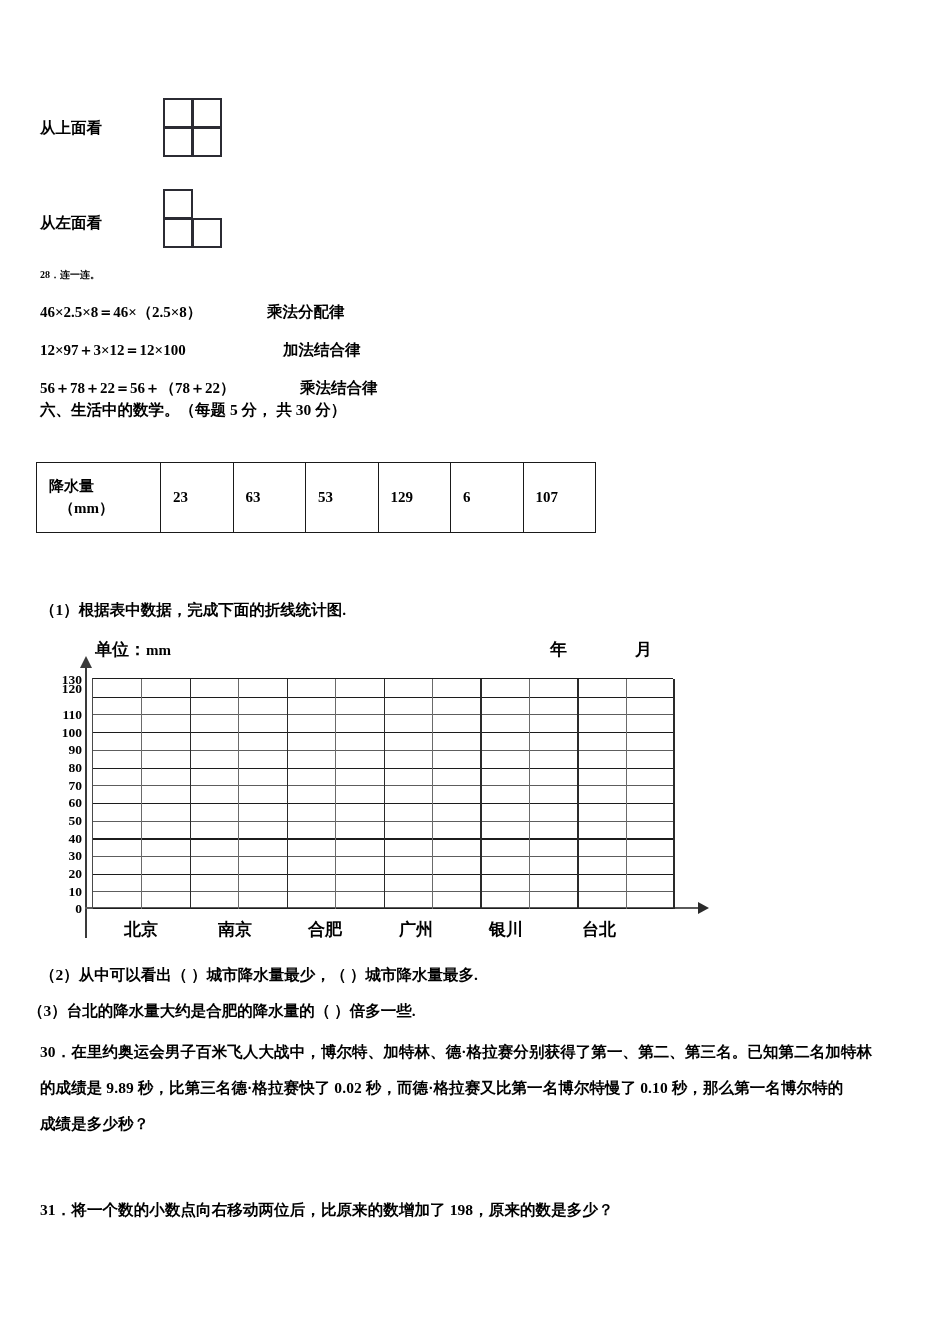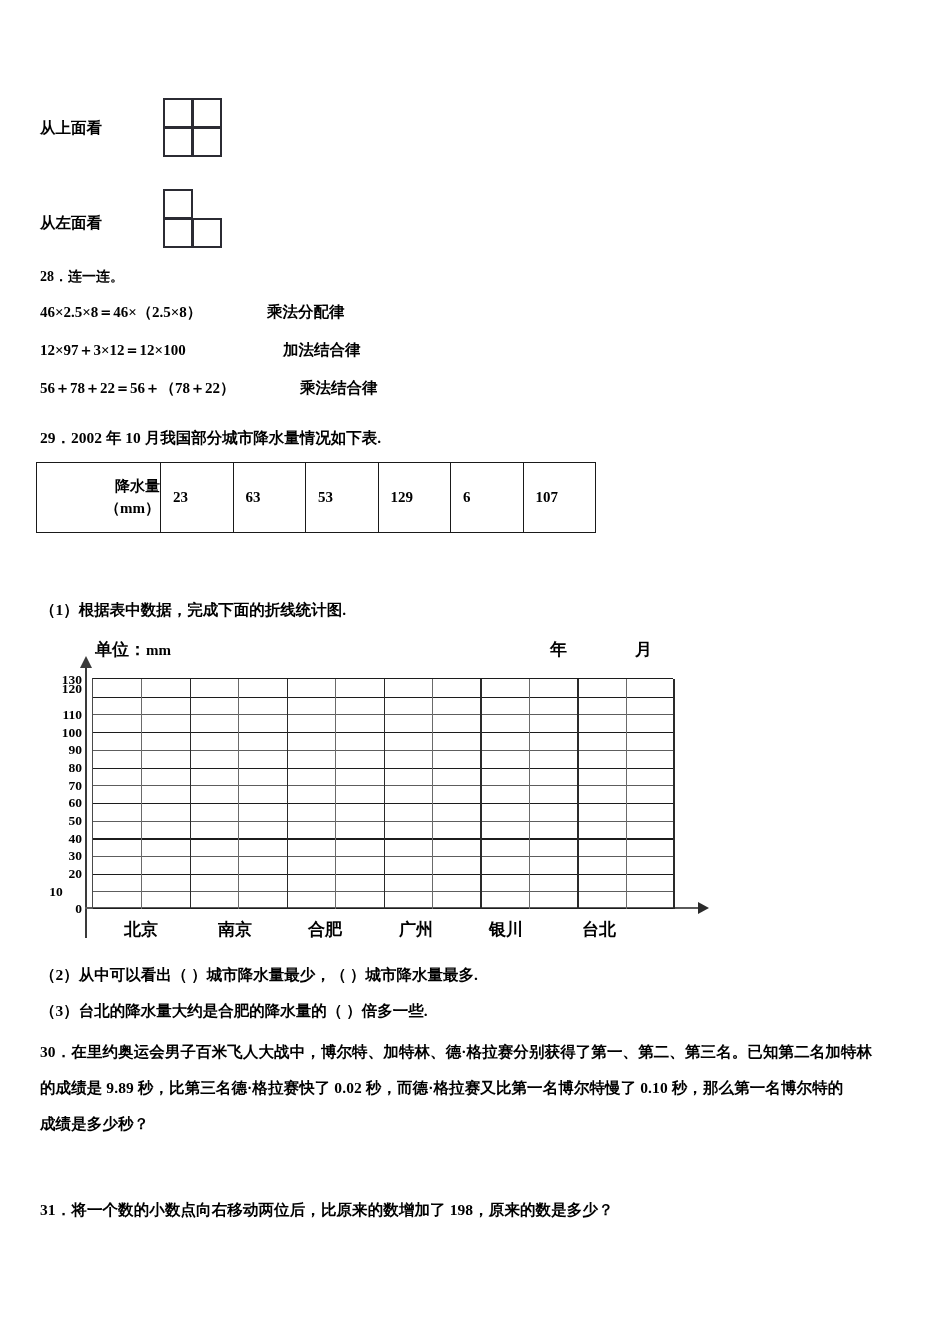--- a/index.html
+++ b/index.html
@@ -10,21 +10,21 @@
     background: #ffffff;
     font-family: "Liberation Serif", "DejaVu Serif", serif;
     color: #000000;
     position: relative;
     overflow: hidden;
   }
 
   .page { position: relative; width: 950px; height: 1344px; padding: 0; }
 
   
-  .txt { font-weight: bold; font-size: 14px; letter-spacing: 0px; white-space: nowrap; }
+  .txt { font-weight: bold; font-size: 10px; letter-spacing: 0px; white-space: nowrap; }
 
   
   .view-row { position: absolute; display: flex; align-items: center; }
   .view-label { font-weight: bold; font-size: 15.5px; white-space: nowrap; }
 
   .shape-wrap { position: relative; }
   .cell-sq {
     position: absolute;
     border: 2.5px solid #2b2b33;
     background: #ffffff;
@@ -52,21 +52,21 @@
     border: 1.2px solid #1a1a1a;
     font-weight: bold;
     font-size: 15px;
     padding: 0 0 0 12px;
     vertical-align: middle;
     height: 44px;
   }
   .data-table tr.row-amount td { height: 70px; }
   .col-head { width: 124px; }
   .col-city { width: 72px; }
-  .amount-label { line-height: 1.45; text-align: right; }
+  .amount-label { line-height: 1.45; }
   .amount-label .l2 { padding-left: 10px; display: block; }
 
   
   .subq { position: absolute; font-weight: bold; font-size: 15.5px; white-space: nowrap; }
 
   
   .chart-area { position: absolute; left: 0px; top: 630px; width: 760px; height: 330px; }
 
   .chart-title { position: absolute; left: 95px; top: 8px; font-weight: bold; font-size: 17px; white-space: nowrap; }
   .chart-title .unit-mm { font-family: "Liberation Serif", serif; font-size: 15px; }
@@ -179,21 +179,21 @@
 
   <div class="match-left" style="left:40px; top:303px;">46×2.5×8＝46×（2.5×8）</div>
   <div class="match-right" style="left:267px; top:302px;">乘法分配律</div>
 
   <div class="match-left" style="left:40px; top:341px;">12×97＋3×12＝12×100</div>
   <div class="match-right" style="left:283px; top:340px;">加法结合律</div>
 
   <div class="match-left" style="left:40px; top:379px;">56＋78＋22＝56＋（78＋22）</div>
   <div class="match-right" style="left:300px; top:378px;">乘法结合律</div>
 
-  <div class="q29-head">29．2002 年 10 月我国部分城市降水量情况如下表.</div>
+  <div class="sect-head">六、生活中的数学。（每题 5 分， 共 30 分）</div>
 
   <table class="data-table">
     <tbody>
     <tr class="row-amount">
       <td class="col-head">
         <div class="amount-label">
           <span>降水量</span>
           <span class="l2">（mm）</span>
         </div>
       </td>
@@ -228,21 +228,21 @@
       <div class="y-tick" style="top:30px;">110</div>
       <div class="y-tick" style="top:48px;">100</div>
       <div class="y-tick" style="top:65px;">90</div>
       <div class="y-tick" style="top:83px;">80</div>
       <div class="y-tick" style="top:101px;">70</div>
       <div class="y-tick" style="top:118px;">60</div>
       <div class="y-tick" style="top:136px;">50</div>
       <div class="y-tick" style="top:154px;">40</div>
       <div class="y-tick" style="top:171px;">30</div>
       <div class="y-tick" style="top:189px;">20</div>
-      <div class="y-tick" style="top:207px;text-align:center;">10</div>
+      <div class="y-tick" style="top:207px;">10</div>
       <div class="y-tick" style="top:224px;">0</div>
     </div>
 
     <div class="grid-box">
       <div class="grid-hline major" style="top:17.7px;"></div>
       <div class="grid-hline" style="top:35.4px;"></div>
       <div class="grid-hline major" style="top:53.1px;"></div>
       <div class="grid-hline" style="top:70.8px;"></div>
       <div class="grid-hline major" style="top:88.5px;"></div>
       <div class="grid-hline" style="top:106.2px;"></div>
@@ -270,21 +270,21 @@
 
     <div class="x-label" style="left:124px;">北京</div>
     <div class="x-label" style="left:218px;">南京</div>
     <div class="x-label" style="left:308px;">合肥</div>
     <div class="x-label" style="left:399px;">广州</div>
     <div class="x-label" style="left:489px;">银川</div>
     <div class="x-label" style="left:582px;">台北</div>
   </div>
 
   <div class="subq" style="left:40px; top:965px;">（2）从中可以看出（   ）城市降水量最少，（   ）城市降水量最多.</div>
-  <div class="subq" style="left:40px; top:1001px;">（3）台北的降水量大约是合肥的降水量的（   ）倍多一些.</div>
+  <div class="subq" style="left:28px; top:1001px;">（3）台北的降水量大约是合肥的降水量的（   ）倍多一些.</div>
 
   <div class="para wide" style="left:40px; top:1034px;">30．在里约奥运会男子百米飞人大战中，博尔特、加特林、德·格拉赛分别获得了第一、第二、第三名。已知第二名加特林</div>
   <div class="para wide" style="left:40px; top:1070px;">的成绩是 9.89 秒，比第三名德·格拉赛快了 0.02 秒，而德·格拉赛又比第一名博尔特慢了 0.10 秒，那么第一名博尔特的</div>
   <div class="para wide" style="left:40px; top:1106px;">成绩是多少秒？</div>
 
   <div class="para" style="left:40px; top:1192px;">31．将一个数的小数点向右移动两位后，比原来的数增加了 198，原来的数是多少？</div>
 
 </div>
 
 </body></html>

